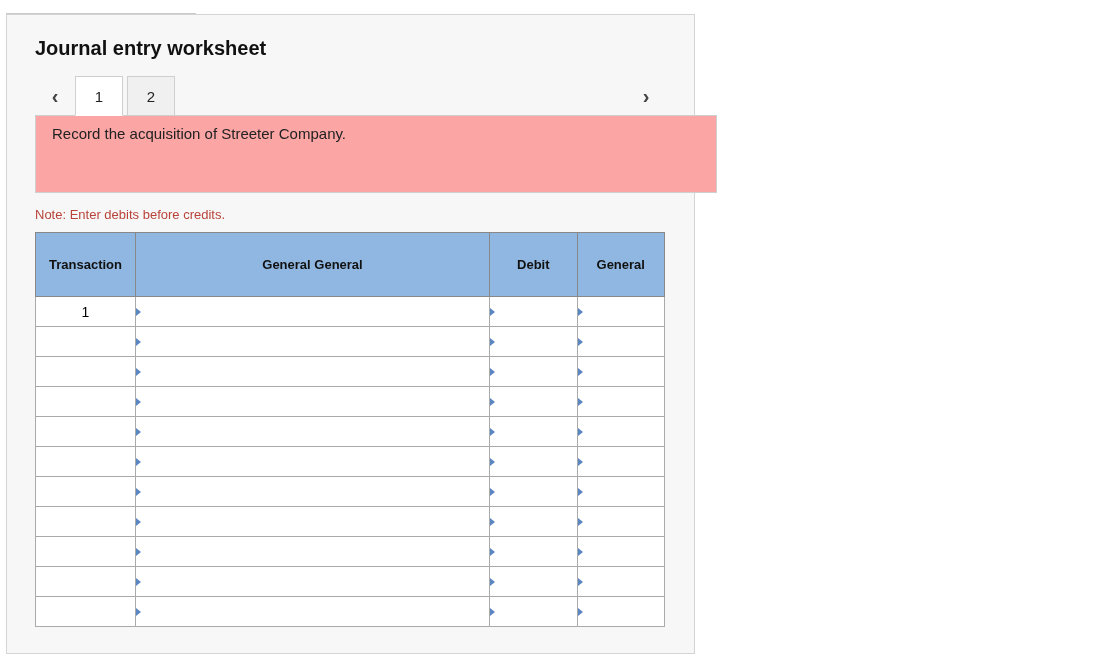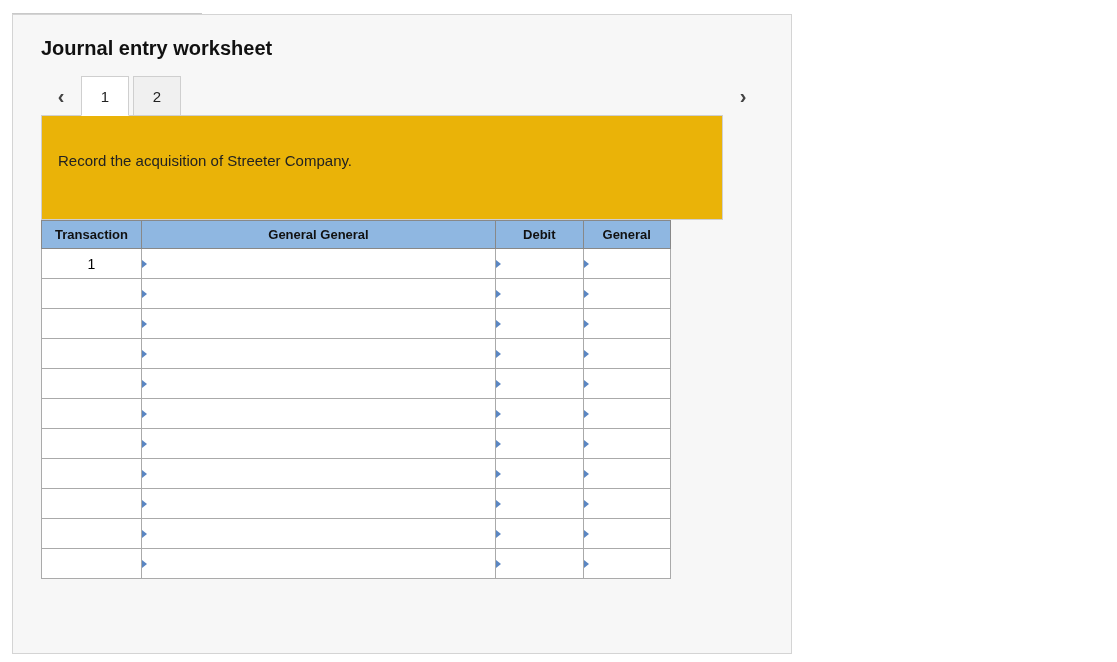--- a/index.html
+++ b/index.html
@@ -3,22 +3,22 @@
 <meta charset="utf-8">
 <style>
   * { box-sizing: border-box; }
   body {
     margin: 0;
     font-family: Arial, Helvetica, sans-serif;
     background: #ffffff;
     padding: 0;
   }
   .outer {
-    width: 780px;
-    margin-left: 12px;
+    width: 689px;
+    margin-left: 6px;
     margin-top: 0;
   }
   .top-line {
     border-bottom: 1px solid #c9c9c9;
     width: 190px;
     height: 14px;
     margin-bottom: 0;
   }
   .panel {
     border: 1px solid #d4d4d4;
@@ -60,25 +60,25 @@
     margin-right: 4px;
   }
   .tab.active {
     background: #ffffff;
     border-bottom: 1px solid #ffffff;
     position: relative;
     z-index: 2;
   }
   .tab-spacer { flex: 1; }
   .desc-box {
-    background: #eab308;
+    background: #fca5a5;
     border: 1px solid #cfcfcf;
     border-top: 1px solid #cfcfcf;
     margin-top: -1px;
-    padding: 36px 16px 50px 16px;
+    padding: 9px 16px 50px 16px;
     font-size: 15px;
     color: #222;
     position: relative;
     z-index: 1;
     width: 682px;
   }
   .note {
     color: #b8433a;
     font-size: 13px;
     margin: 14px 0 10px 0;
@@ -87,21 +87,21 @@
     border-collapse: collapse;
     width: 630px;
     table-layout: fixed;
   }
   table.journal th {
     background: #8fb7e1;
     border: 1px solid #888;
     font-size: 13px;
     font-weight: bold;
     color: #111;
-    padding: 6px 4px;
+    padding: 24px 4px;
     text-align: center;
   }
   table.journal td {
     border: 1px solid #aaa;
     height: 30px;
     background: #ffffff;
     font-size: 14px;
     text-align: center;
     padding: 0;
     position: relative;
@@ -135,20 +135,21 @@
     <div class="tab-row">
       <div class="nav-arrow">‹</div>
       <div class="tab active">1</div>
       <div class="tab">2</div>
       <div class="tab-spacer"></div>
       <div class="nav-arrow">›</div>
     </div>
 
     <div class="desc-box">Record the acquisition of Streeter Company.</div>
 
+    <div class="note">Note: Enter debits before credits.</div>
 
     <table class="journal">
       <colgroup>
         <col class="col-trans">
           <col class="col-gj">
           <col class="col-debit">
           <col class="col-credit">
       </colgroup>
       <thead>
         <tr>

